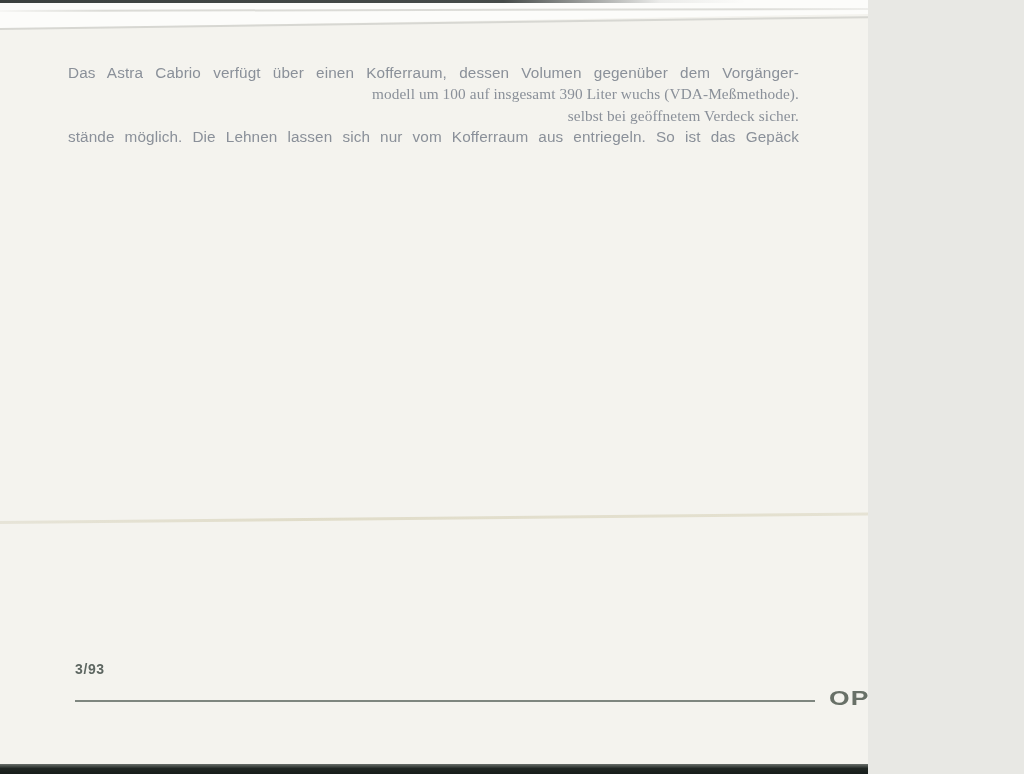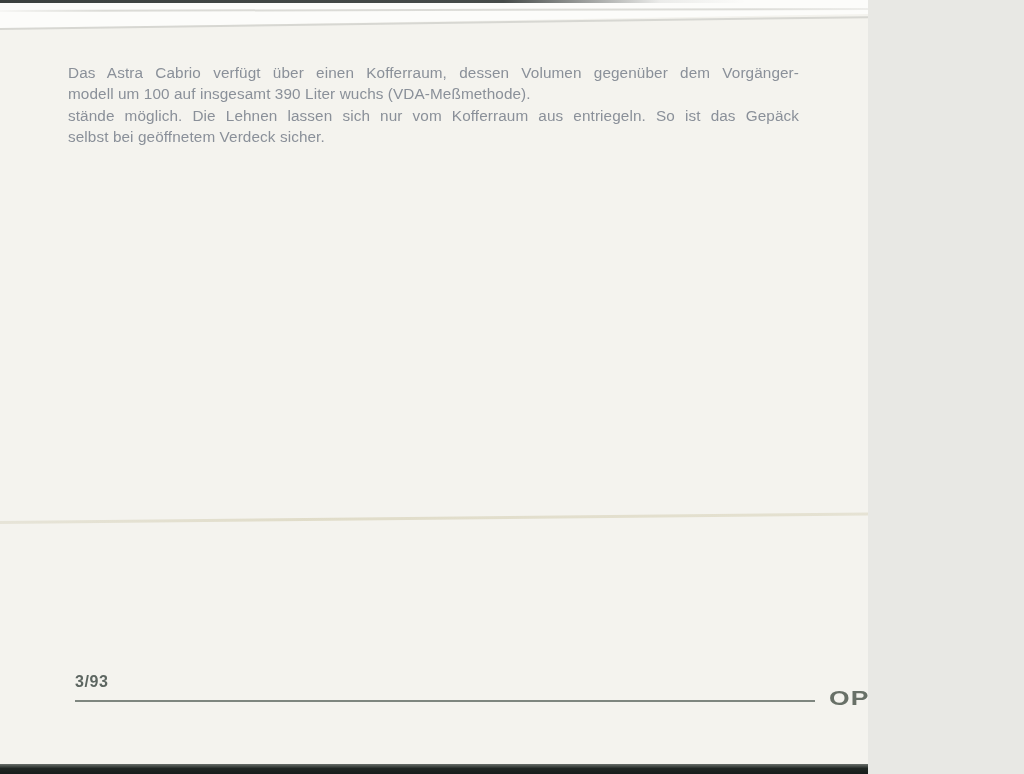--- a/index.html
+++ b/index.html
@@ -38,34 +38,34 @@
       rgba(38,44,42,0.08) 76%, rgba(38,44,42,0) 86%);
   }
   
   .text-block {
     position: absolute; left: 68px; top: 62px; width: 731px;
     font-size: 15.3px; line-height: 21.3px;
     color: #8a9099; letter-spacing: 0.1px;
   }
   .tline { height: 21.3px; }
   .jline { text-align: justify; text-align-last: justify; }
-  .lline { text-align: left; }
+  .lline { text-align: right; font-family: Liberation Serif, serif; }
   
   .crease {
     position: absolute; left: -5px; top: 521px; width: 1034px; height: 2.5px;
     background: linear-gradient(to right,
       rgba(196,190,160,0.28), rgba(205,198,165,0.5) 30%,
       rgba(205,198,165,0.42) 75%, rgba(200,195,168,0.25));
     transform-origin: 0 50%;
     transform: rotate(-0.56deg);
   }
   
   .issue {
     position: absolute; left: 75px; top: 661px;
-    font-size: 16px; font-weight: bold; color: #5d6661; letter-spacing: 0.6px; margin-top: 12px;
+    font-size: 14px; font-weight: bold; color: #5d6661; letter-spacing: 0.6px;
   }
   .rule {
     position: absolute; left: 75px; top: 700px; width: 740px; height: 2px;
     background: #7e867f;
   }
   .opel-word {
     position: absolute; left: 829px; top: 687px;
     font-size: 21px; font-weight: 700; line-height: 1;
     color: #687067; letter-spacing: 1px;
     transform: scaleX(1.26);
@@ -87,22 +87,22 @@
 <div class="page">
 
   <div class="top-white"></div>
   <div class="top-faint-line"></div>
   <div class="strip-edge"></div>
   <div class="top-dark"></div>
 
   <div class="text-block">
       <div class="tline jline">Das Astra Cabrio verfügt über einen Kofferraum, dessen Volumen gegenüber dem Vorgänger-</div>
       <div class="tline lline">modell um 100 auf insgesamt 390 Liter wuchs (VDA-Meßmethode).</div>
+      <div class="tline lline">selbst bei geöffnetem Verdeck sicher.</div>
       <div class="tline jline">stände möglich. Die Lehnen lassen sich nur vom Kofferraum aus entriegeln. So ist das Gepäck</div>
-      <div class="tline lline">selbst bei geöffnetem Verdeck sicher.</div>
     </div>
 
   <div class="crease"></div>
 
   <div class="issue">3/93</div>
   <div class="rule"></div>
   <div class="opel-word">OPEL</div>
   <svg class="opel-emblem" viewBox="0 0 52 36" xmlns="http://www.w3.org/2000/svg">
     <circle cx="26" cy="18" r="15.2" fill="none" stroke="currentColor" stroke-width="2.5"></circle>
     <path fill="currentColor" d="

